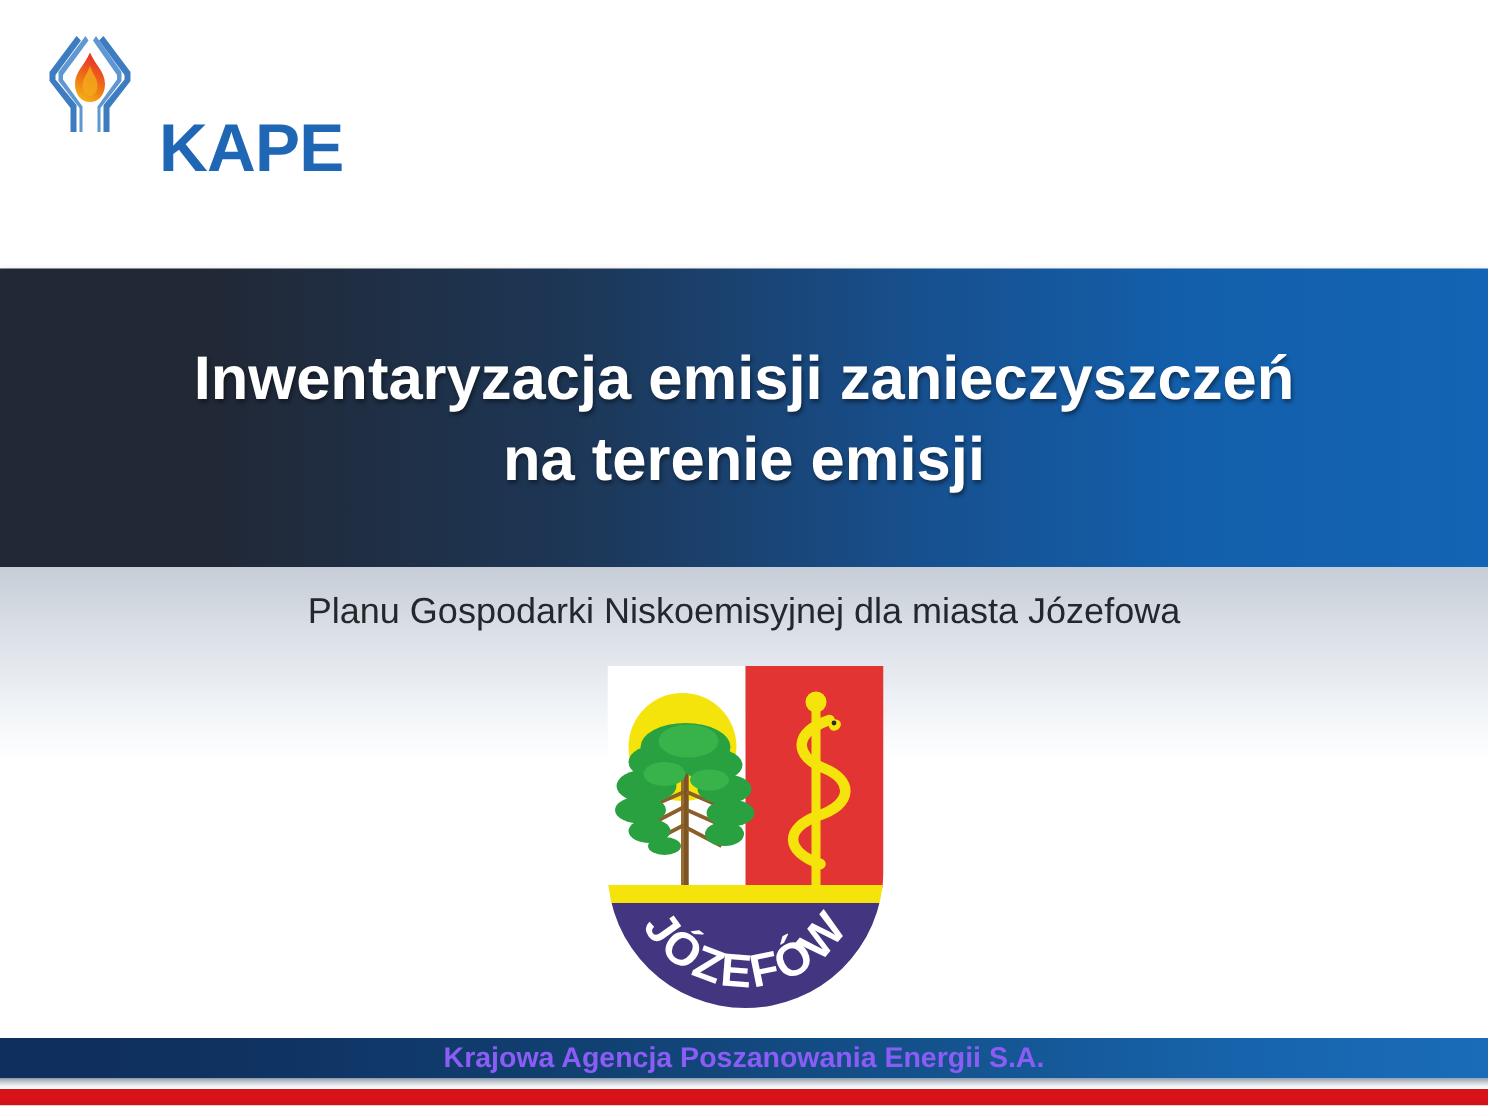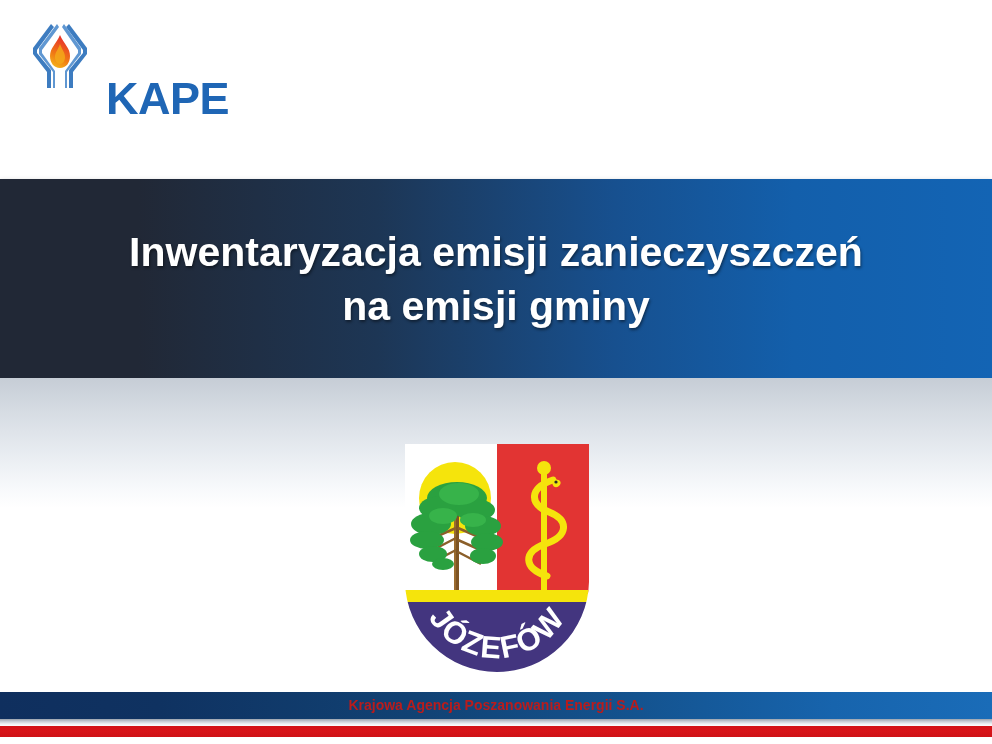--- a/index.html
+++ b/index.html
@@ -151,22 +151,22 @@
         #1a6cb8 100%);
   }
   .footer-text {
     position: absolute;
     left: 0;
     top: 692px;
     width: 992px;
     height: 20px;
     line-height: 27px;
     text-align: center;
-    color: #b91c1c;
-    font-size: 14px;
+    color: #8b5cf6;
+    font-size: 19px;
     font-weight: bold;
     font-family: "Liberation Sans", sans-serif;
   }
   .footer-white-strip {
     position: absolute;
     left: 0;
     top: 719px;
     width: 992px;
     height: 7px;
     background: linear-gradient(to bottom,
@@ -222,27 +222,28 @@
         <path d="M36 26 C34 32 31 34 31 39 C31 43 33 46 36 46 C39 46 41 43 41 39 C41 34 38 32 36 26 Z" fill="#f3a81a" opacity="0.85"></path>
       </svg>
 
       <div class="kape-word">KAPE</div>
     </div>
   </div>
 
   <div class="title-bar">
     <div class="title-text">
       <span class="title-line">Inwentaryzacja emisji zanieczyszczeń</span>
-      <span class="title-line">na emisji gminy</span>
+      <span class="title-line">na terenie emisji</span>
     </div>
   </div>
 
   <div class="body-gradient"></div>
   <div class="body-rest"></div>
 
+  <div class="subtitle">Planu Gospodarki Niskoemisyjnej dla miasta Józefowa</div>
 
   <div class="crest">
     <svg width="188" height="232" viewBox="0 0 188 232">
       <defs>
         <clipPath id="shieldClip">
           <path d="M2 2 H186 V140 A92 92 0 0 1 94 230 A92 92 0 0 1 2 140 Z"></path>
         </clipPath>
       </defs>
 
       <g clip-path="url(#shieldClip)">

